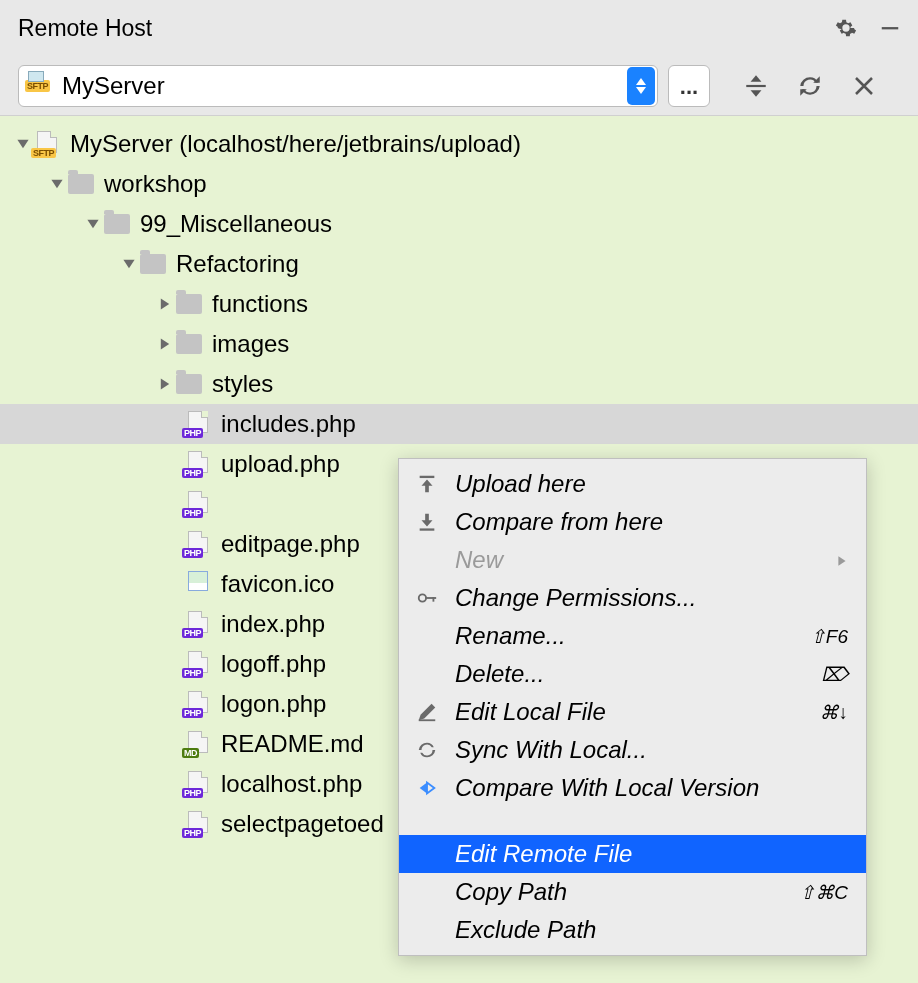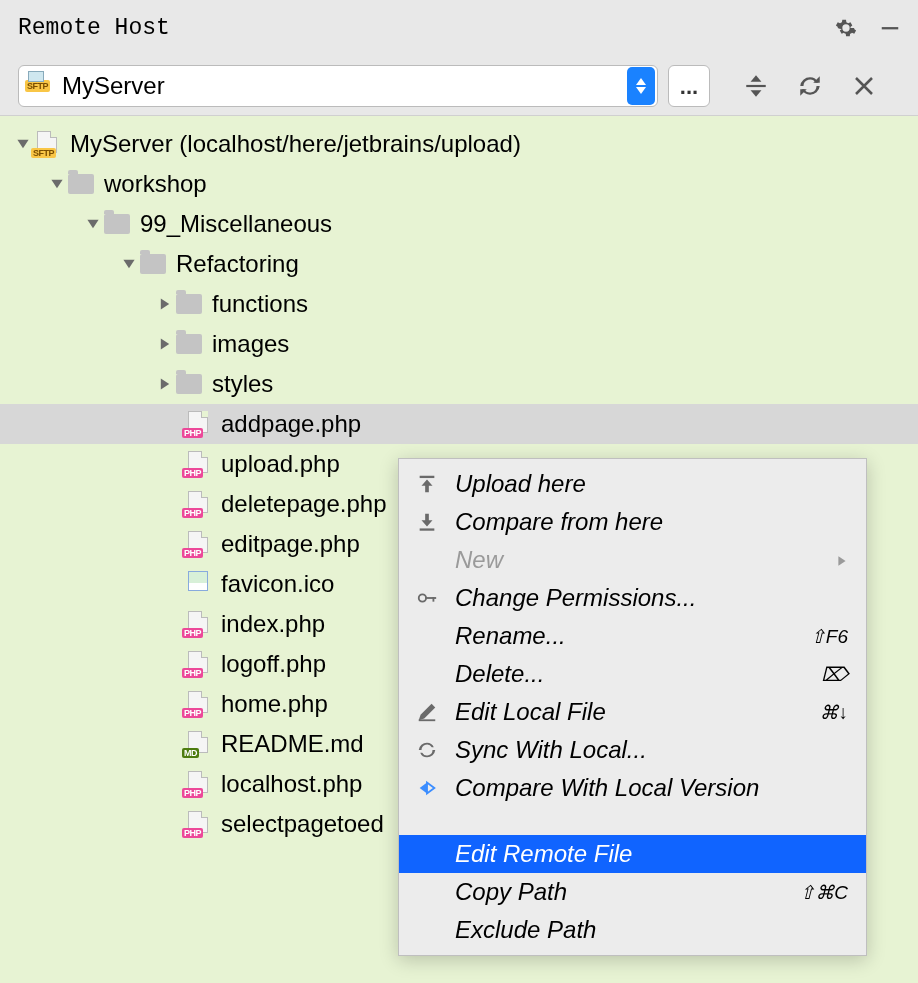--- a/index.html
+++ b/index.html
@@ -11,21 +11,20 @@
   background: #e7f3d3;
   overflow: hidden;
   position: relative;
 }
 .header {
   background: #e8e8e8;
   height: 56px;
   display: flex;
   align-items: center;
   padding: 0 16px 0 18px;
-  font-family: Liberation Mono, monospace;
 }
 .header-title {
   flex: 1;
   font-size: 23px;
   color: #000;
 }
 .header-icons { display: flex; gap: 20px; }
 .header-icon { width: 24px; height: 24px; display:flex; align-items:center; justify-content:center; color:#555; }
 
 .toolbar {
@@ -157,21 +156,21 @@
 }
 .file-tag {
   position:absolute;
   bottom:-1px; left:-3px;
   font-size:9px;
   font-weight:bold;
   padding:0 2px;
   border-radius:2px;
   letter-spacing:-0.5px;
 }
-.tag-php { background:#ec4899; color:#fff; }
+.tag-php { background:#6d28d9; color:#fff; }
 .tag-md  { background:#4d7c0f; color:#fff; }
 .tag-sftp{ background:#f9c646; color:#7a4e00; }
 .ico-img {
   width:20px; height:20px;
   border:1px solid #8ad;
   background:linear-gradient(#d8f0d8 60%,#fff 60%);
   position:relative;
 }
 
 .ctx-menu {
@@ -330,37 +329,36 @@
     <span class="folder-ico"></span>
     <span>styles</span>
   </div>
 
   <div class="tree-row selected">
     <span class="indent" style="width:173px"></span>
     <span class="file-badge">
         <span class="file-page"></span>
         <span class="file-tag tag-php">PHP</span>
       </span>
-    <span>addpage.php</span>
+    <span>includes.php</span>
   </div>
   <div class="tree-row">
     <span class="indent" style="width:173px"></span>
     <span class="file-badge">
         <span class="file-page"></span>
         <span class="file-tag tag-php">PHP</span>
       </span>
     <span>upload.php</span>
   </div>
   <div class="tree-row">
     <span class="indent" style="width:173px"></span>
     <span class="file-badge">
         <span class="file-page"></span>
         <span class="file-tag tag-php">PHP</span>
       </span>
-    <span>deletepage.php</span>
   </div>
   <div class="tree-row">
     <span class="indent" style="width:173px"></span>
     <span class="file-badge">
         <span class="file-page"></span>
         <span class="file-tag tag-php">PHP</span>
       </span>
     <span>editpage.php</span>
   </div>
   <div class="tree-row">
@@ -385,21 +383,21 @@
         <span class="file-tag tag-php">PHP</span>
       </span>
     <span>logoff.php</span>
   </div>
   <div class="tree-row">
     <span class="indent" style="width:173px"></span>
     <span class="file-badge">
         <span class="file-page"></span>
         <span class="file-tag tag-php">PHP</span>
       </span>
-    <span>home.php</span>
+    <span>logon.php</span>
   </div>
   <div class="tree-row">
     <span class="indent" style="width:173px"></span>
     <span class="file-badge">
         <span class="file-page"></span>
         <span class="file-tag tag-md">MD</span>
       </span>
     <span>README.md</span>
   </div>
   <div class="tree-row">

